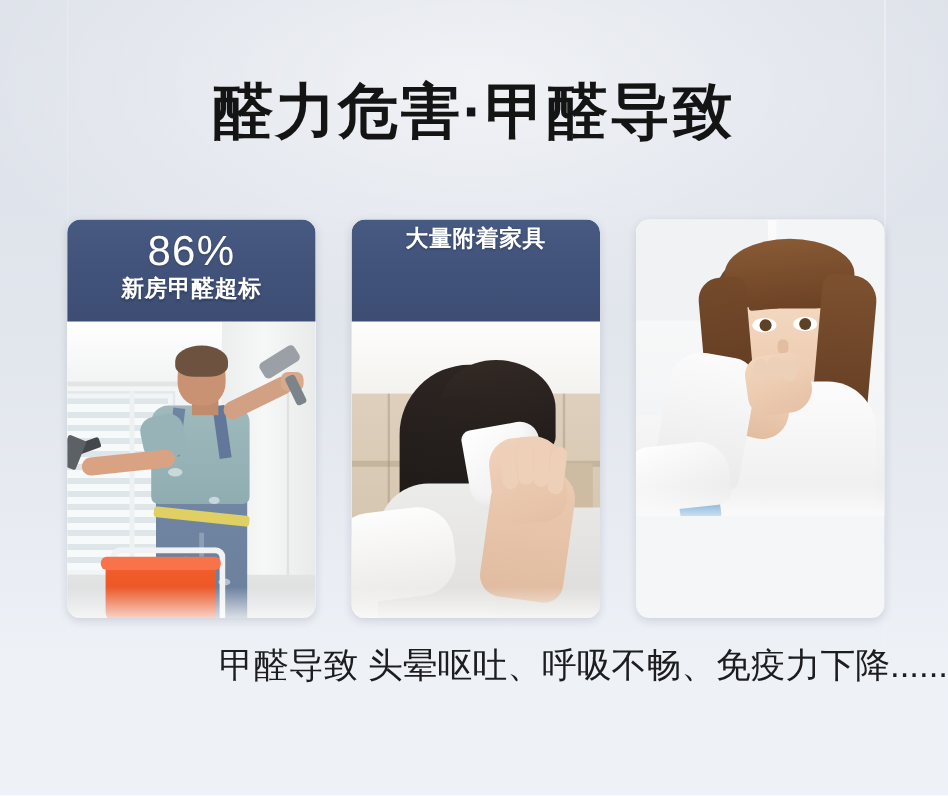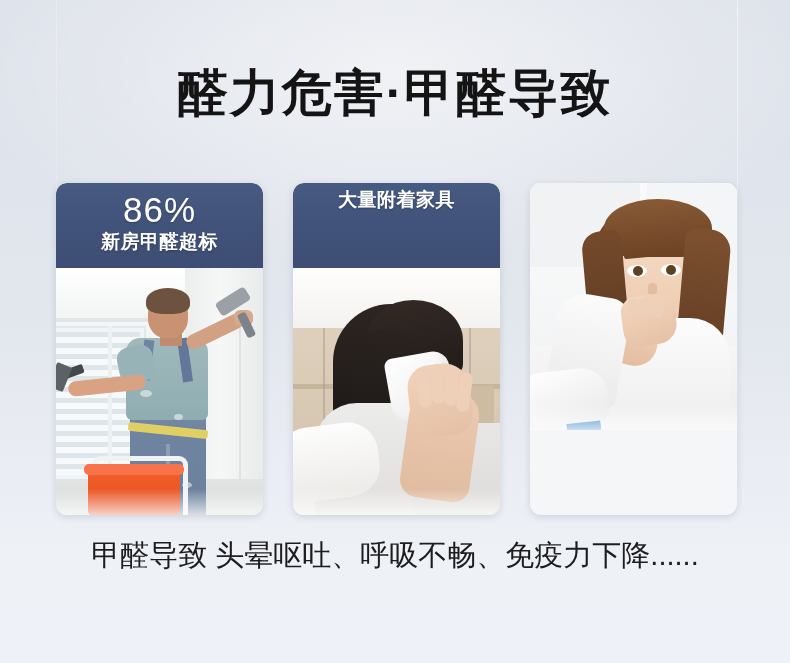--- a/index.html
+++ b/index.html
@@ -236,21 +236,21 @@
     background: linear-gradient(180deg, rgba(255,255,255,0), rgba(255,255,255,.75));
     pointer-events:none;
   }
 
   
   .caption {
     position: absolute;
     left: 0;
     right: 0;
     top: 535px;
-    text-align: center;
+    text-align: right;
     font-size: 29px;
     line-height: 40px;
     font-weight: 500;
     color: #1d1d1f;
     letter-spacing: 0px;
     white-space: nowrap;
   }
 </style>
 </head>
 <body>

